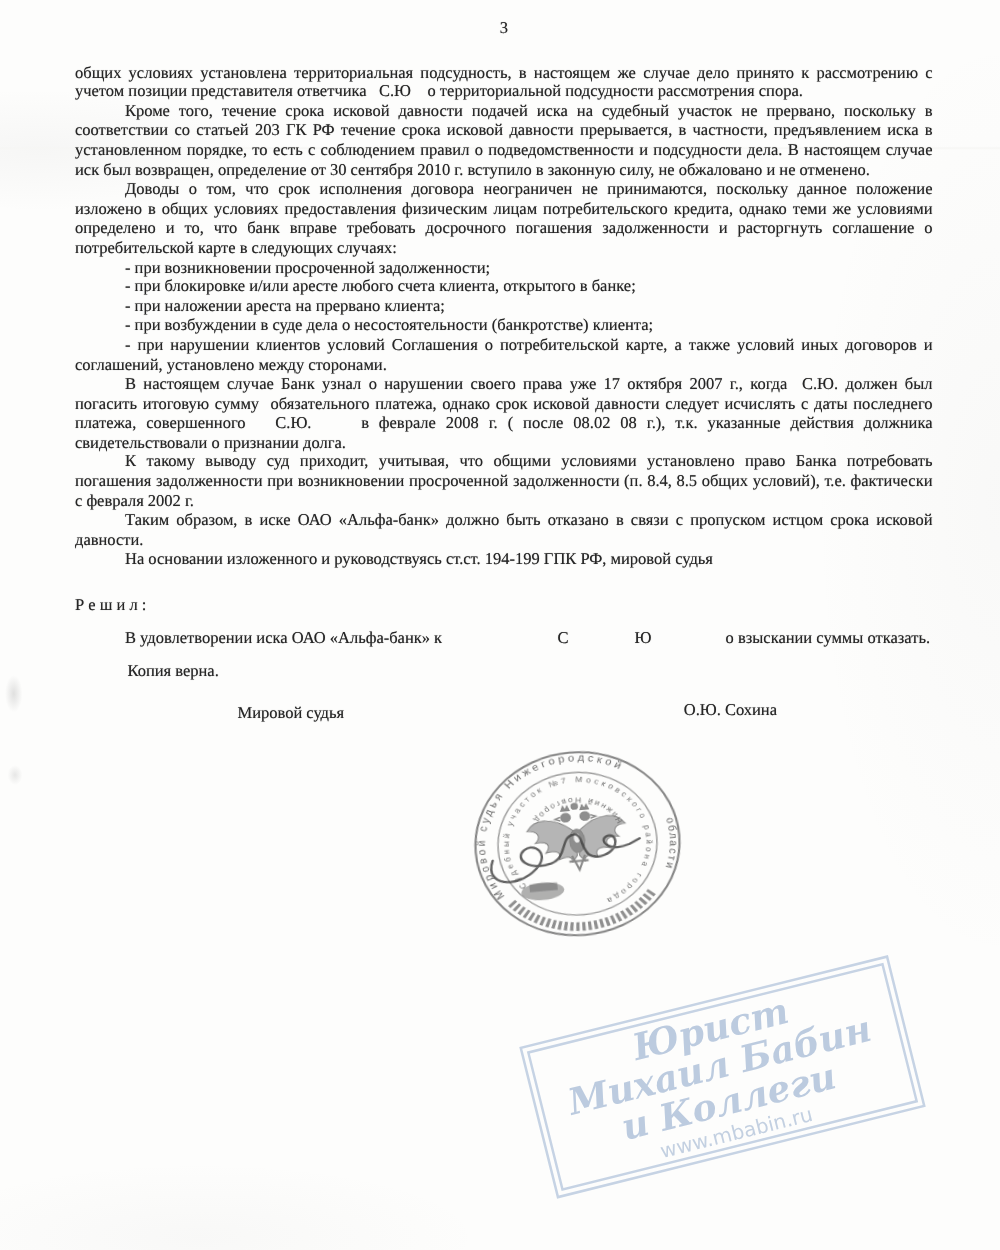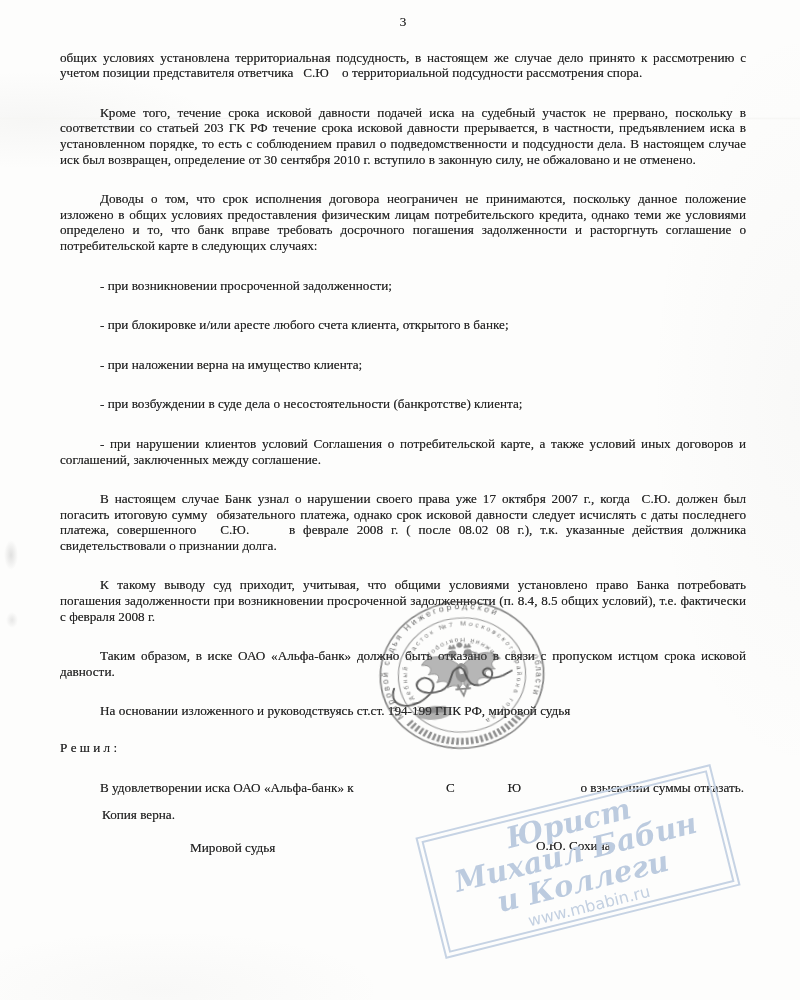--- a/index.html
+++ b/index.html
@@ -24,27 +24,27 @@
   .smudge{position:absolute;pointer-events:none;}
   .textcol{
     position:absolute;left:60px;top:14px;width:686px;
     color:#262626;
     font-size:13.2px;line-height:15.6px;
     text-align:justify;
     text-shadow:0 0 0.6px rgba(50,50,50,0.65);
   }
   .pagenum{text-align:center;margin:0 0 20px 0;white-space:pre-wrap;}
   .para{margin:0;white-space:pre-wrap;}
-  .para.indent{text-indent:40px;margin-top:24px;}
+  .para.indent{text-indent:40px;}
   .para.heading{margin:21px 0 10px 0;text-indent:0;}
   .seg-b{font-weight:normal;}
   .copy-note{margin:12px 0 16px 42px;white-space:pre-wrap;}
   .sig-row{position:relative;height:18px;margin-top:17px;text-decoration:underline;}
   .sig-label{position:absolute;left:130px;top:0;white-space:pre;}
-  .sig-name{position:absolute;left:476px;top:-2px;white-space:pre;}
+  .sig-name{position:absolute;left:487px;top:-2px;white-space:pre;}
   .stamp{
     position:absolute;left:376px;top:598px;width:172px;height:154px;
     transform:rotate(-5deg);
     opacity:0.88;
     filter:blur(0.3px);
     pointer-events:none;
   }
   .stamp svg{width:100%;height:100%;}
   .watermark{
     position:absolute;left:426px;top:799px;width:300px;height:121px;
@@ -76,25 +76,25 @@
   <div class="smudge" style="left:6px;top:612px;width:12px;height:16px;background:radial-gradient(ellipse at center, rgba(130,130,130,0.18), transparent 70%);"></div>
 
   <div class="textcol">
     <p class="pagenum">3</p>
     <div id="doc-body">
         <p class="para noindent"><span>общих условиях установлена территориальная подсудность, в настоящем же случае дело принято к рассмотрению с учетом позиции представителя ответчика   </span><span class="seg-b">С.Ю</span><span>    о территориальной подсудности рассмотрения спора.</span></p>
         <p class="para indent"><span>Кроме того, течение срока исковой давности подачей иска на судебный участок не прервано, поскольку в соответствии со статьей 203 ГК РФ течение срока исковой давности прерывается, в частности, предъявлением иска в установленном порядке, то есть с соблюдением правил о подведомственности и подсудности дела. В настоящем случае иск был возвращен, определение от 30 сентября 2010 г. вступило в законную силу, не обжаловано и не отменено.</span></p>
         <p class="para indent"><span>Доводы о том, что срок исполнения договора неограничен не принимаются, поскольку данное положение изложено в общих условиях предоставления физическим лицам потребительского кредита, однако теми же условиями определено и то, что банк вправе требовать досрочного погашения задолженности и расторгнуть соглашение о потребительской карте в следующих случаях:</span></p>
         <p class="para indent"><span>- при возникновении просроченной задолженности;</span></p>
         <p class="para indent"><span>- при блокировке и/или аресте любого счета клиента, открытого в банке;</span></p>
-        <p class="para indent"><span>- при наложении верна на имущество клиента;</span></p>
+        <p class="para indent"><span>- при наложении ареста на прервано клиента;</span></p>
         <p class="para indent"><span>- при возбуждении в суде дела о несостоятельности (банкротстве) клиента;</span></p>
-        <p class="para indent"><span>- при нарушении клиентов условий Соглашения о потребительской карте, а также условий иных договоров и соглашений, заключенных между соглашение.</span></p>
+        <p class="para indent"><span>- при нарушении клиентов условий Соглашения о потребительской карте, а также условий иных договоров и соглашений, установлено между сторонами.</span></p>
         <p class="para indent"><span>В настоящем случае Банк узнал о нарушении своего права уже 17 октября 2007 г., когда  </span><span class="seg-b">С.Ю.</span><span> должен был погасить итоговую сумму  обязательного платежа, однако срок исковой давности следует исчислять с даты последнего платежа, совершенного   </span><span class="seg-b">С.Ю.</span><span>     в феврале 2008 г. ( после 08.02 08 г.), т.к. указанные действия должника свидетельствовали о признании долга.</span></p>
-        <p class="para indent"><span>К такому выводу суд приходит, учитывая, что общими условиями установлено право Банка потребовать погашения задолженности при возникновении просроченной задолженности (п. 8.4, 8.5 общих условий), т.е. фактически с февраля 2008 г.</span></p>
+        <p class="para indent"><span>К такому выводу суд приходит, учитывая, что общими условиями установлено право Банка потребовать погашения задолженности при возникновении просроченной задолженности (п. 8.4, 8.5 общих условий), т.е. фактически с февраля 2002 г.</span></p>
         <p class="para indent"><span>Таким образом, в иске ОАО «Альфа-банк» должно быть отказано в связи с пропуском истцом срока исковой давности.</span></p>
         <p class="para indent"><span>На основании изложенного и руководствуясь ст.ст. 194-199 ГПК РФ, мировой судья</span></p>
         <p class="para heading"><span class="seg-b">Р е ш и л :</span></p>
         <p class="para indent"><span class="seg-b">В удовлетворении иска ОАО «Альфа-банк» к</span><span>                            </span><span class="seg-b">С</span><span>                </span><span class="seg-b">Ю</span><span>                  </span><span class="seg-b">о взыскании суммы отказать.</span></p>
       </div>
     <p class="copy-note">Копия верна.</p>
     <div class="sig-row">
       <span class="sig-label">Мировой судья</span>
       <span class="sig-name">О.Ю. Сохина</span>
     </div>

